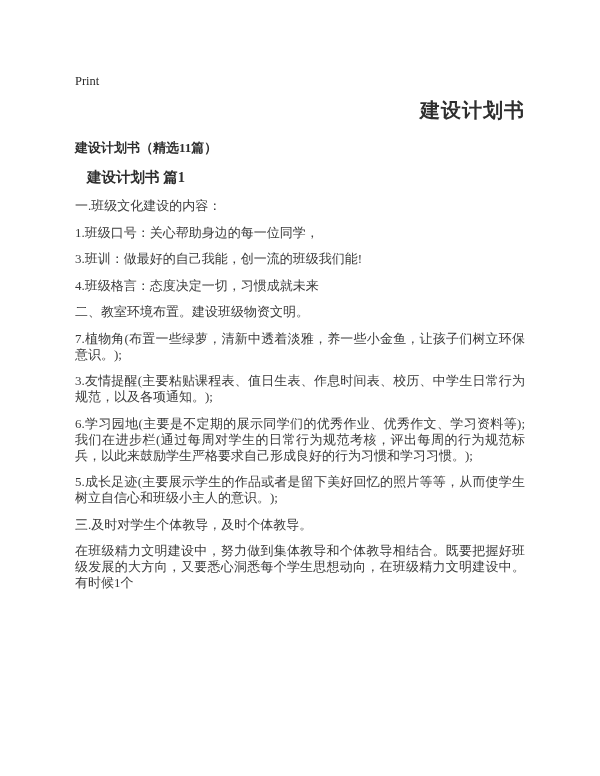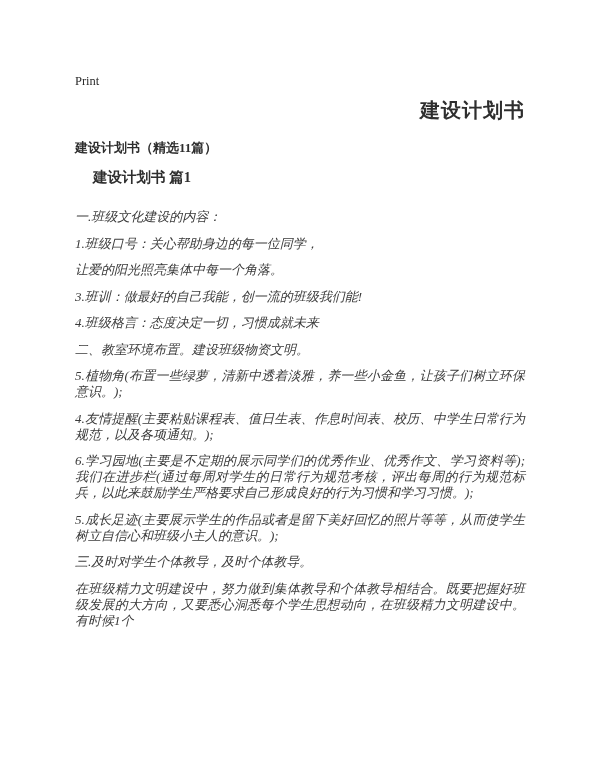--- a/index.html
+++ b/index.html
@@ -39,29 +39,28 @@
     color: #2e2e2e;
   }
   .doc-subtitle {
     margin: 18px 0 0 0;
     font-size: 13px;
     line-height: 16px;
     font-weight: bold;
     color: #2e2e2e;
   }
   .section-heading {
-    margin: 12px 0 0 18px;
+    margin: 12px 0 0 12px;
     font-size: 14.5px;
     line-height: 18px;
     font-weight: bold;
     color: #2e2e2e;
   }
   .body-text {
-    margin-top: 23px;
-    font-style: italic;
+    margin-top: 12px;
   }
   .body-text p {
     margin: 0 0 10.5px 0;
     font-size: 13px;
     line-height: 16px;
     text-align: justify;
     color: #3a3a3a;
   }
 </style>
 </head>
@@ -73,25 +72,24 @@
 
   <h1 class="doc-title">建设计划书</h1>
 
   <h2 class="doc-subtitle">建设计划书（精选11篇）</h2>
 
   <h3 class="section-heading">建设计划书 篇1</h3>
 
   <div class="body-text">
     <p>一.班级文化建设的内容：</p>
     <p>1.班级口号：关心帮助身边的每一位同学，</p>
-    <p>让爱的阳光照亮集体中每一个角落。</p>
     <p>3.班训：做最好的自己我能，创一流的班级我们能!</p>
     <p>4.班级格言：态度决定一切，习惯成就未来</p>
     <p>二、教室环境布置。建设班级物资文明。</p>
-    <p>5.植物角(布置一些绿萝，清新中透着淡雅，养一些小金鱼，让孩子们树立环保意识。);</p>
-    <p>4.友情提醒(主要粘贴课程表、值日生表、作息时间表、校历、中学生日常行为规范，以及各项通知。);</p>
+    <p>7.植物角(布置一些绿萝，清新中透着淡雅，养一些小金鱼，让孩子们树立环保意识。);</p>
+    <p>3.友情提醒(主要粘贴课程表、值日生表、作息时间表、校历、中学生日常行为规范，以及各项通知。);</p>
     <p>6.学习园地(主要是不定期的展示同学们的优秀作业、优秀作文、学习资料等);我们在进步栏(通过每周对学生的日常行为规范考核，评出每周的行为规范标兵，以此来鼓励学生严格要求自己形成良好的行为习惯和学习习惯。);</p>
     <p>5.成长足迹(主要展示学生的作品或者是留下美好回忆的照片等等，从而使学生树立自信心和班级小主人的意识。);</p>
     <p>三.及时对学生个体教导，及时个体教导。</p>
     <p>在班级精力文明建设中，努力做到集体教导和个体教导相结合。既要把握好班级发展的大方向，又要悉心洞悉每个学生思想动向，在班级精力文明建设中。有时候1个</p>
   </div>
 
 </div>
 
 </body></html>

